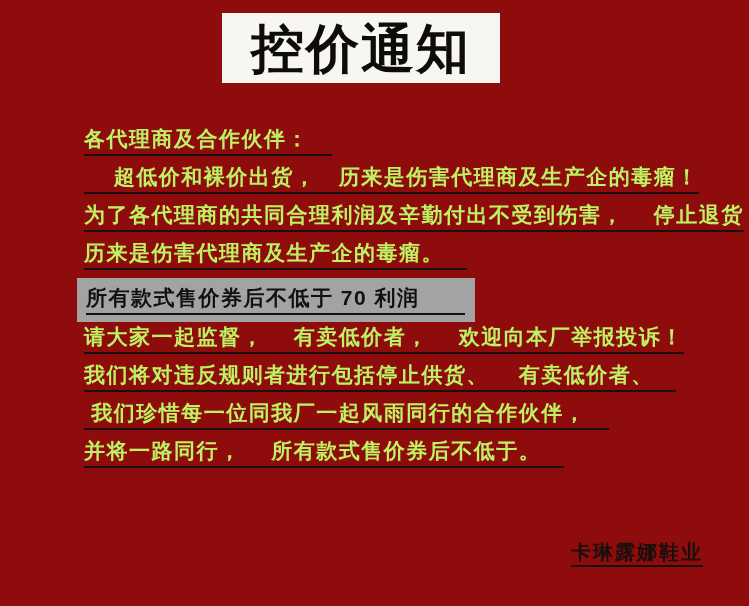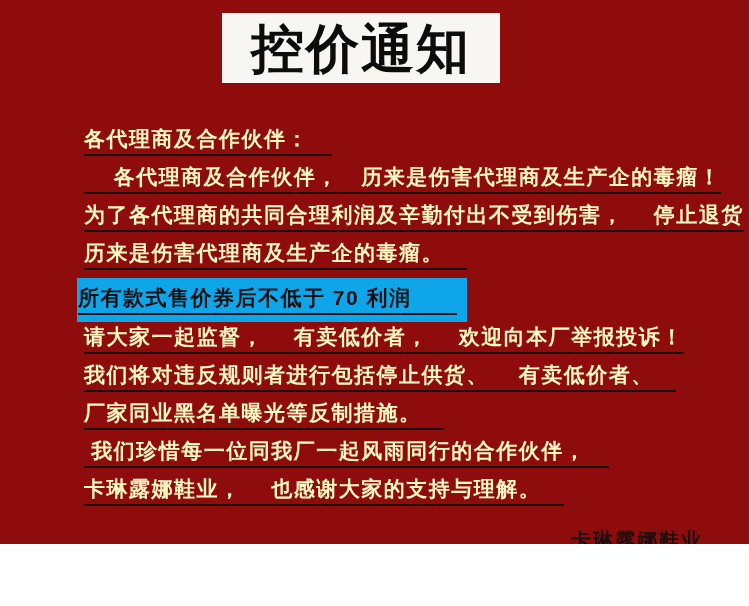--- a/index.html
+++ b/index.html
@@ -1,19 +1,19 @@
 <!DOCTYPE html>
 <html><head>
 <meta charset="utf-8">
 <style>
   html, body { margin: 0; padding: 0; }
   .page {
     position: relative;
     width: 749px;
-    height: 544px;
+    height: 606px;
     background: #8E0C0C;
     overflow: hidden;
     font-family: "Liberation Sans", "DejaVu Sans", sans-serif;
     font-weight: bold;
   }
   .title-box {
     position: absolute;
     left: 222px;
     top: 13px;
     width: 278px;
@@ -35,38 +35,38 @@
     left: 84px;
     top: 126px;
   }
   .row { height: 38px; }
   .line-text {
     display: inline-block;
     white-space: pre;
     font-size: 21px;
     line-height: 26px;
     letter-spacing: 1.5px;
-    color: #fef9c3;
+    color: #bef264;
     border-bottom: 2px solid #1B0E0E;
     padding-bottom: 2px;
   }
   .row.highlight { height: 46px; }
   .highlight-bar {
     display: inline-block;
-    background: #0ea5e9;
+    background: #a3a3a3;
     margin-left: -7px;
-    padding: 7px 10px 7px 1px;
+    padding: 7px 10px 7px 9px;
   }
   .highlight-bar .line-text {
     color: #121010;
     border-bottom-color: #121010;
   }
   .signature {
     position: absolute;
-    top: 528px;
+    top: 540px;
     right: 46px;
   }
   .signature-text {
     display: inline-block;
     white-space: pre;
     font-size: 20px;
     line-height: 24px;
     letter-spacing: 2px;
     color: #1B0E0E;
     border-bottom: 2px solid #1B0E0E;
@@ -80,45 +80,42 @@
 
   <div class="title-box">
     <span class="title-text">控价通知</span>
   </div>
 
   <div class="content">
     <div class="row">
       <span class="line-text">各代理商及合作伙伴：　</span>
     </div>
     <div class="row">
-      <span class="line-text">　 各代理商及合作伙伴，　历来是伤害代理商及生产企的毒瘤！</span>
+      <span class="line-text">　 超低价和裸价出货，　历来是伤害代理商及生产企的毒瘤！</span>
     </div>
     <div class="row">
       <span class="line-text">为了各代理商的共同合理利润及辛勤付出不受到伤害，　 停止退货</span>
     </div>
     <div class="row">
       <span class="line-text">历来是伤害代理商及生产企的毒瘤。　</span>
     </div>
     <div class="row highlight">
       <span class="highlight-bar"><span class="line-text">所有款式售价券后不低于 70 利润　　</span></span>
     </div>
     <div class="row">
       <span class="line-text">请大家一起监督，　 有卖低价者，　 欢迎向本厂举报投诉！</span>
     </div>
     <div class="row">
       <span class="line-text">我们将对违反规则者进行包括停止供货、　 有卖低价者、　</span>
     </div>
     <div class="row">
-      <span class="line-text">厂家同业黑名单曝光等反制措施。　</span>
-    </div>
-    <div class="row">
       <span class="line-text"> 我们珍惜每一位同我厂一起风雨同行的合作伙伴，　</span>
     </div>
     <div class="row">
-      <span class="line-text">卡琳露娜鞋业，　 也感谢大家的支持与理解。　</span>
+      <span class="line-text">并将一路同行，　 所有款式售价券后不低于。　</span>
     </div>
   </div>
 
   <div class="signature">
     <span class="signature-text">卡琳露娜鞋业</span>
   </div>
 
 </div>
 
 </body></html>

